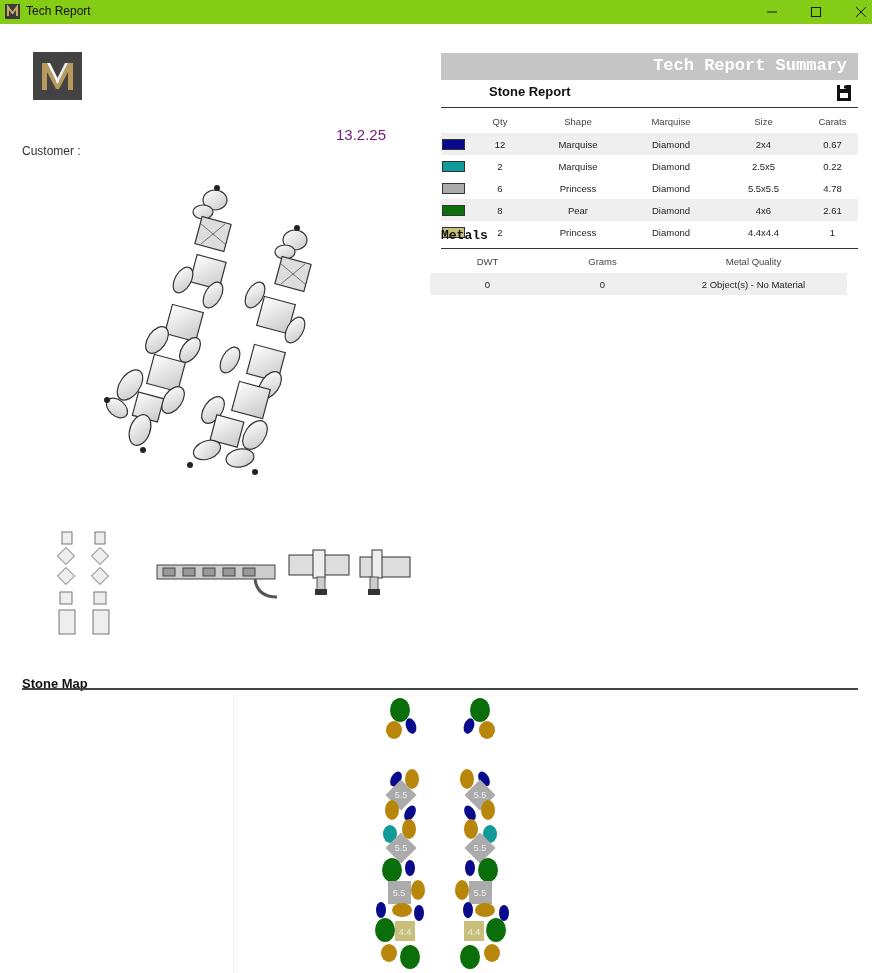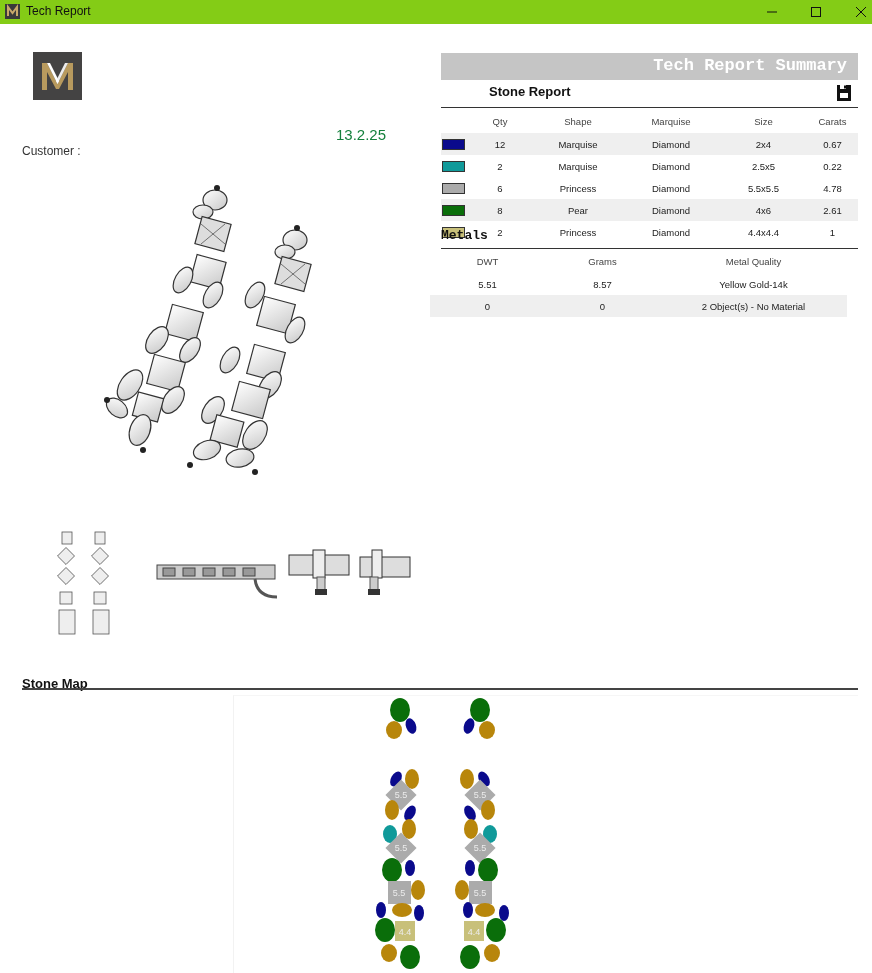--- a/index.html
+++ b/index.html
@@ -13,21 +13,21 @@
   .title-text { position: absolute; left: 26px; top: 4px; font-size: 12px; color: #111; font-family: "Liberation Sans", sans-serif; }
   .win-btn { position: absolute; top: 0; width: 46px; height: 24px; display: flex; align-items: center; justify-content: center; cursor: pointer; }
   .win-btn svg { display: block; }
   .btn-min { left: 749px; } .btn-max { left: 793px; } .btn-close { left: 838px; }
 
   
   .logo { position: absolute; left: 33px; top: 52px; width: 49px; height: 48px; background: #444343; }
   .logo svg { display: block; }
 
   .customer-label { position: absolute; left: 22px; top: 128px; font-size: 12px; color: #333; font-family: "Liberation Sans", sans-serif; margin-top: 16px; }
-  .date-text { position: absolute; left: 336px; top: 126px; font-size: 15px; color: #15803d; font-family: "Liberation Sans", sans-serif; }
+  .date-text { position: absolute; left: 336px; top: 126px; font-size: 15px; color: #701a75; font-family: "Liberation Sans", sans-serif; }
 
   
   .hero { position: absolute; left: 95px; top: 180px; width: 250px; height: 295px; }
   .thumbs { position: absolute; top: 520px; }
   .thumb-front { left: 55px; width: 60px; height: 120px; }
 
   
   .summary-bar { position: absolute; left: 441px; top: 53px; width: 417px; height: 27px; background: #c5c5c5; }
   .summary-title { position: absolute; right: 11px; top: 3px; font-size: 17px; font-weight: bold; color: #ffffff; font-family: Liberation Mono, monospace; }
 
@@ -264,25 +264,20 @@
       <col style="width:187px">
     </colgroup>
   <thead>
     <tr>
       <th>DWT</th>
       <th>Grams</th>
       <th>Metal Quality</th>
     </tr>
   </thead>
   <tbody>
-    <tr>
-      <td>5.51</td>
-      <td>8.57</td>
-      <td>Yellow Gold-14k</td>
-    </tr>
     <tr class="alt">
       <td>0</td>
       <td>0</td>
       <td>2 Object(s) - No Material</td>
     </tr>
   </tbody>
 </table>
 
 <span class="section-title" style="left:22px;top:676px;">Stone Map</span>
 <div class="rule" style="left:22px;top:688px;width:836px;height:1.5px;background:#444;"></div>

